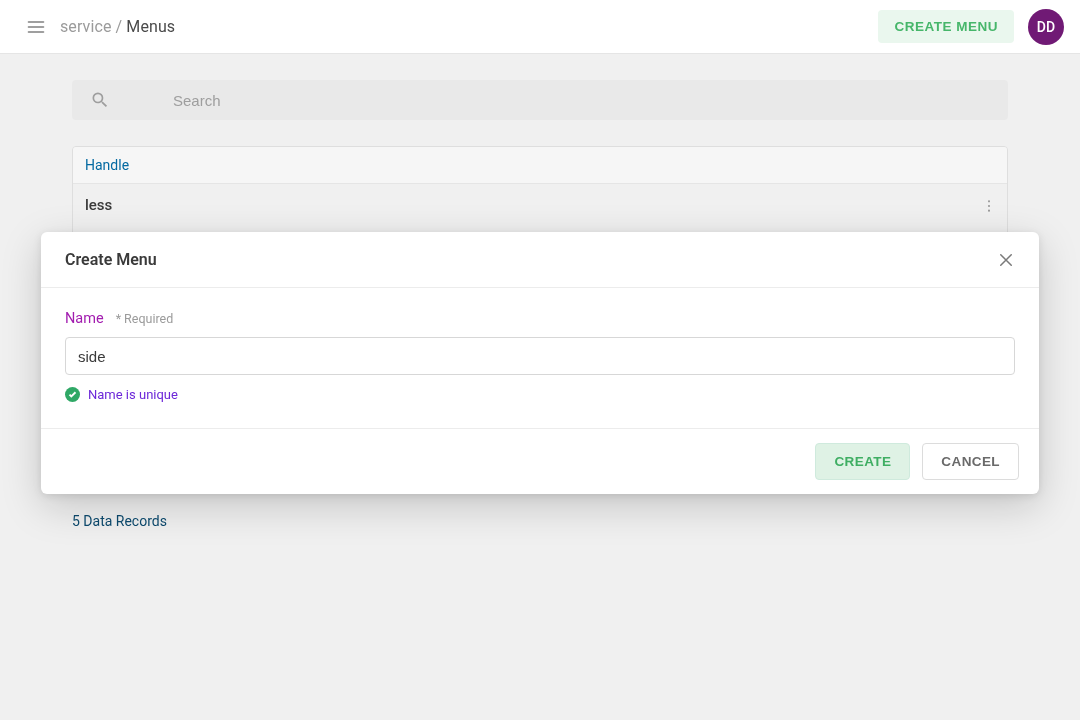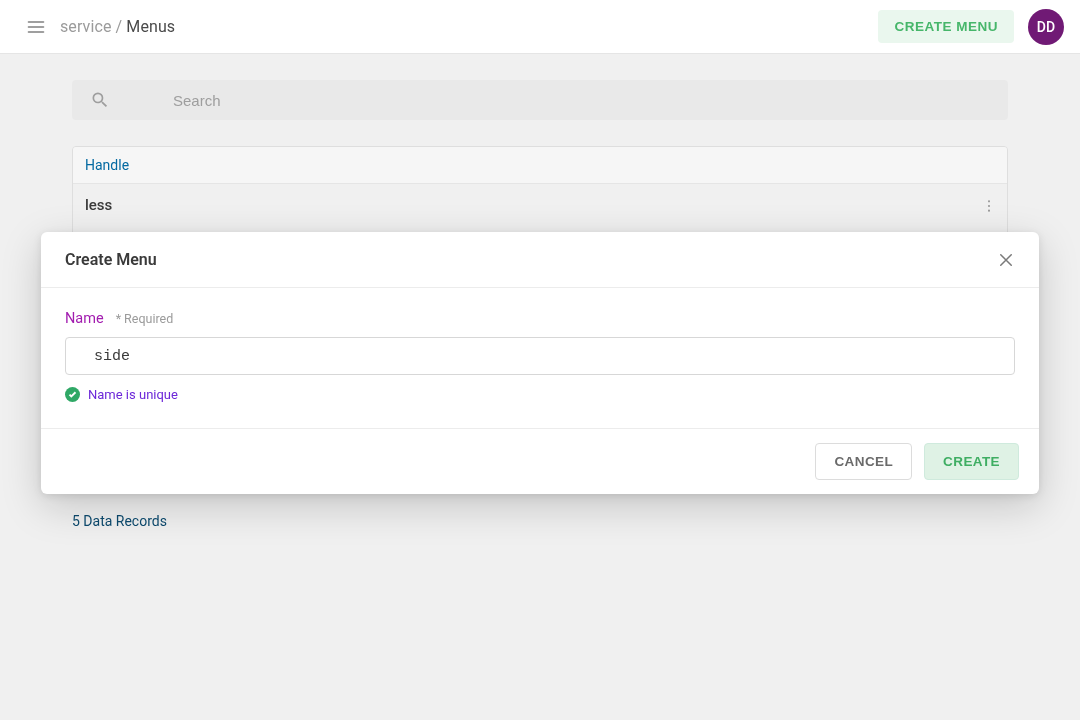--- a/index.html
+++ b/index.html
@@ -174,25 +174,24 @@
   }
   .field-required {
     font-size: 12.5px;
     color: #9b9b9b;
   }
   .text-input {
     width: 100%;
     height: 38px;
     border: 1px solid #d7d7d7;
     border-radius: 4px;
-    padding: 0 28px;
+    padding: 0 12px;
     font-size: 15px;
     color: #3a3a3a;
     outline: none;
-    font-family: Liberation Mono, monospace;
   }
   .field-hint {
     margin-top: 12px;
     display: flex; align-items: center; gap: 8px;
     font-size: 13px;
     color: #6d28d9;
   }
   .hint-icon {
     width: 15px; height: 15px;
     border-radius: 50%;
@@ -345,16 +344,16 @@
       <span class="hint-icon">
         <svg viewBox="0 0 12 12">
             <path d="M2 6.2l2.4 2.4L10 3"></path>
           </svg>
       </span>
       <span>Name is unique</span>
     </div>
   </div>
 
   <div class="modal-footer">
+    <button class="btn btn-primary">CREATE</button>
     <button class="btn btn-secondary">CANCEL</button>
-    <button class="btn btn-primary">CREATE</button>
   </div>
 </div>
 
 </body></html>

